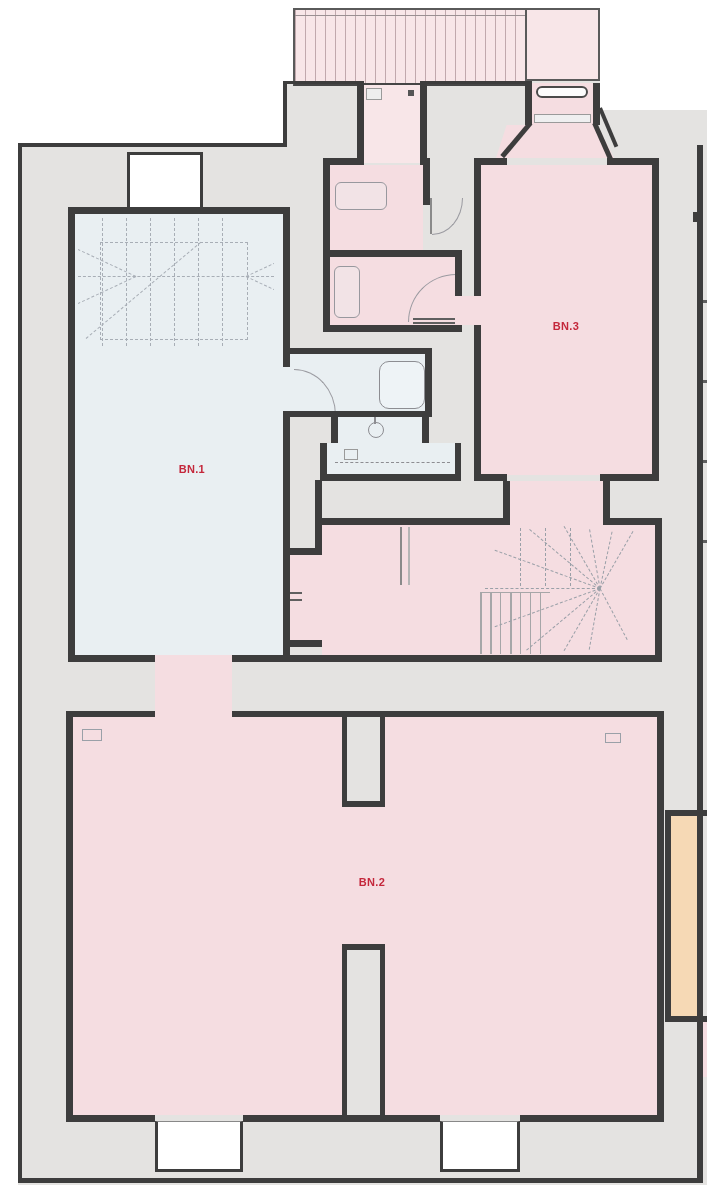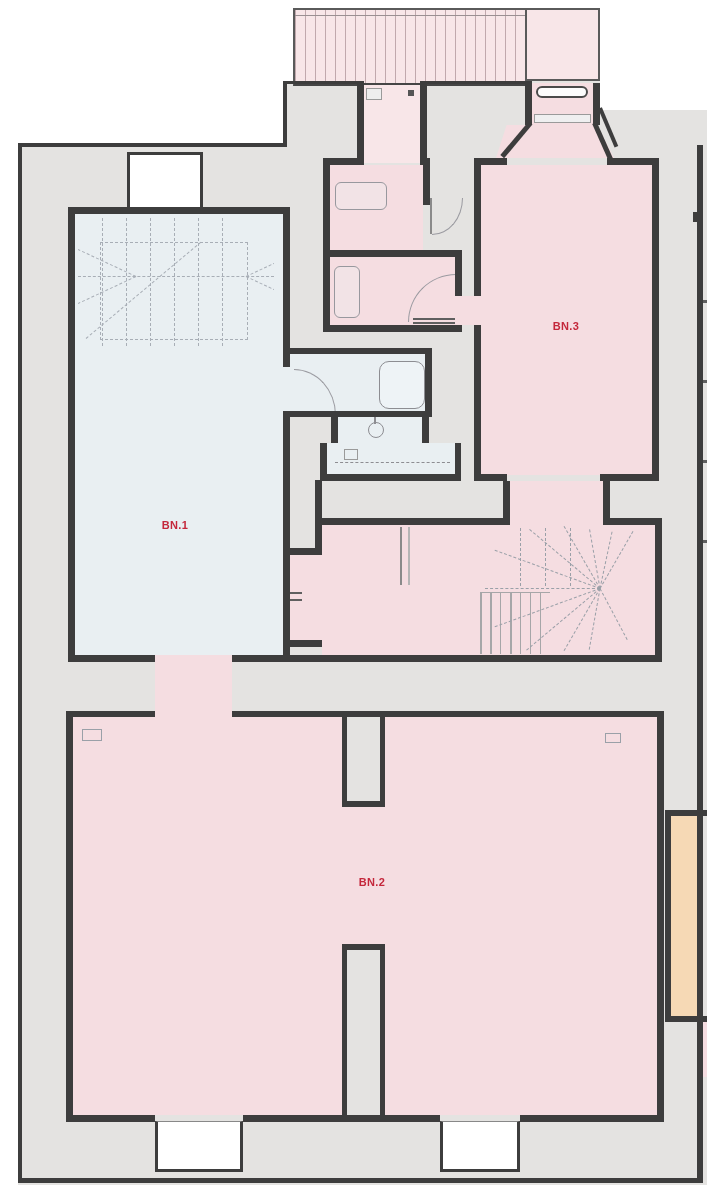--- a/index.html
+++ b/index.html
@@ -195,17 +195,17 @@
   <div class="w" style="left:342px;top:717px;width:5px;height:90px;"></div>
   <div class="w" style="left:380px;top:717px;width:5px;height:90px;"></div>
   <div class="w" style="left:342px;top:801px;width:43px;height:6px;"></div>
   <div class="w" style="left:342px;top:944px;width:5px;height:178px;"></div>
   <div class="w" style="left:380px;top:944px;width:5px;height:178px;"></div>
   <div class="w" style="left:342px;top:944px;width:43px;height:6px;"></div>
   <div class="w" style="left:665px;top:810px;width:6px;height:212px;"></div>
   <div class="w" style="left:665px;top:810px;width:42px;height:6px;"></div>
   <div class="w" style="left:665px;top:1016px;width:42px;height:6px;"></div>
 
-  <div class="lab" style="left:145px;top:518px;">BN.1</div>
+  <div class="lab" style="left:145px;top:462px;text-align:right;">BN.1</div>
   <div class="lab" style="left:536px;top:319px;">BN.3</div>
   <div class="lab" style="left:342px;top:875px;">BN.2</div>
 
 </div>
 
 </body></html>

